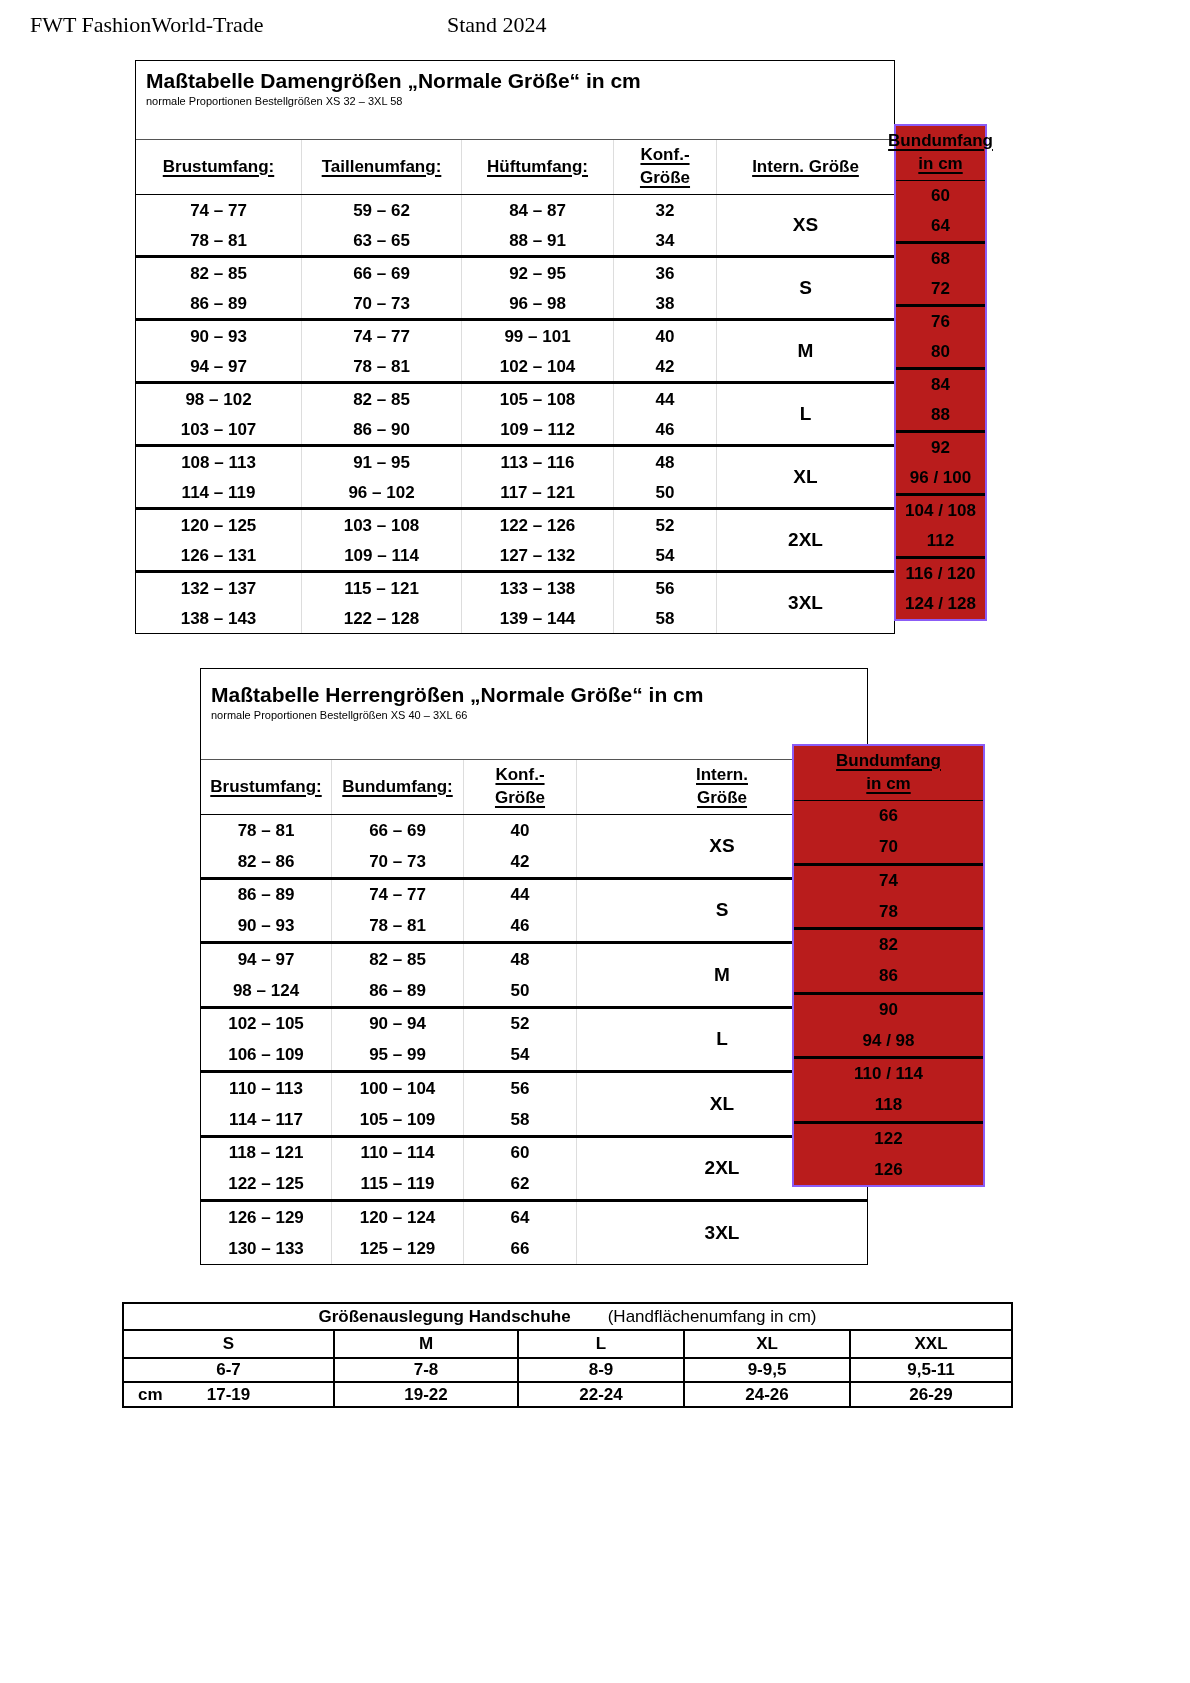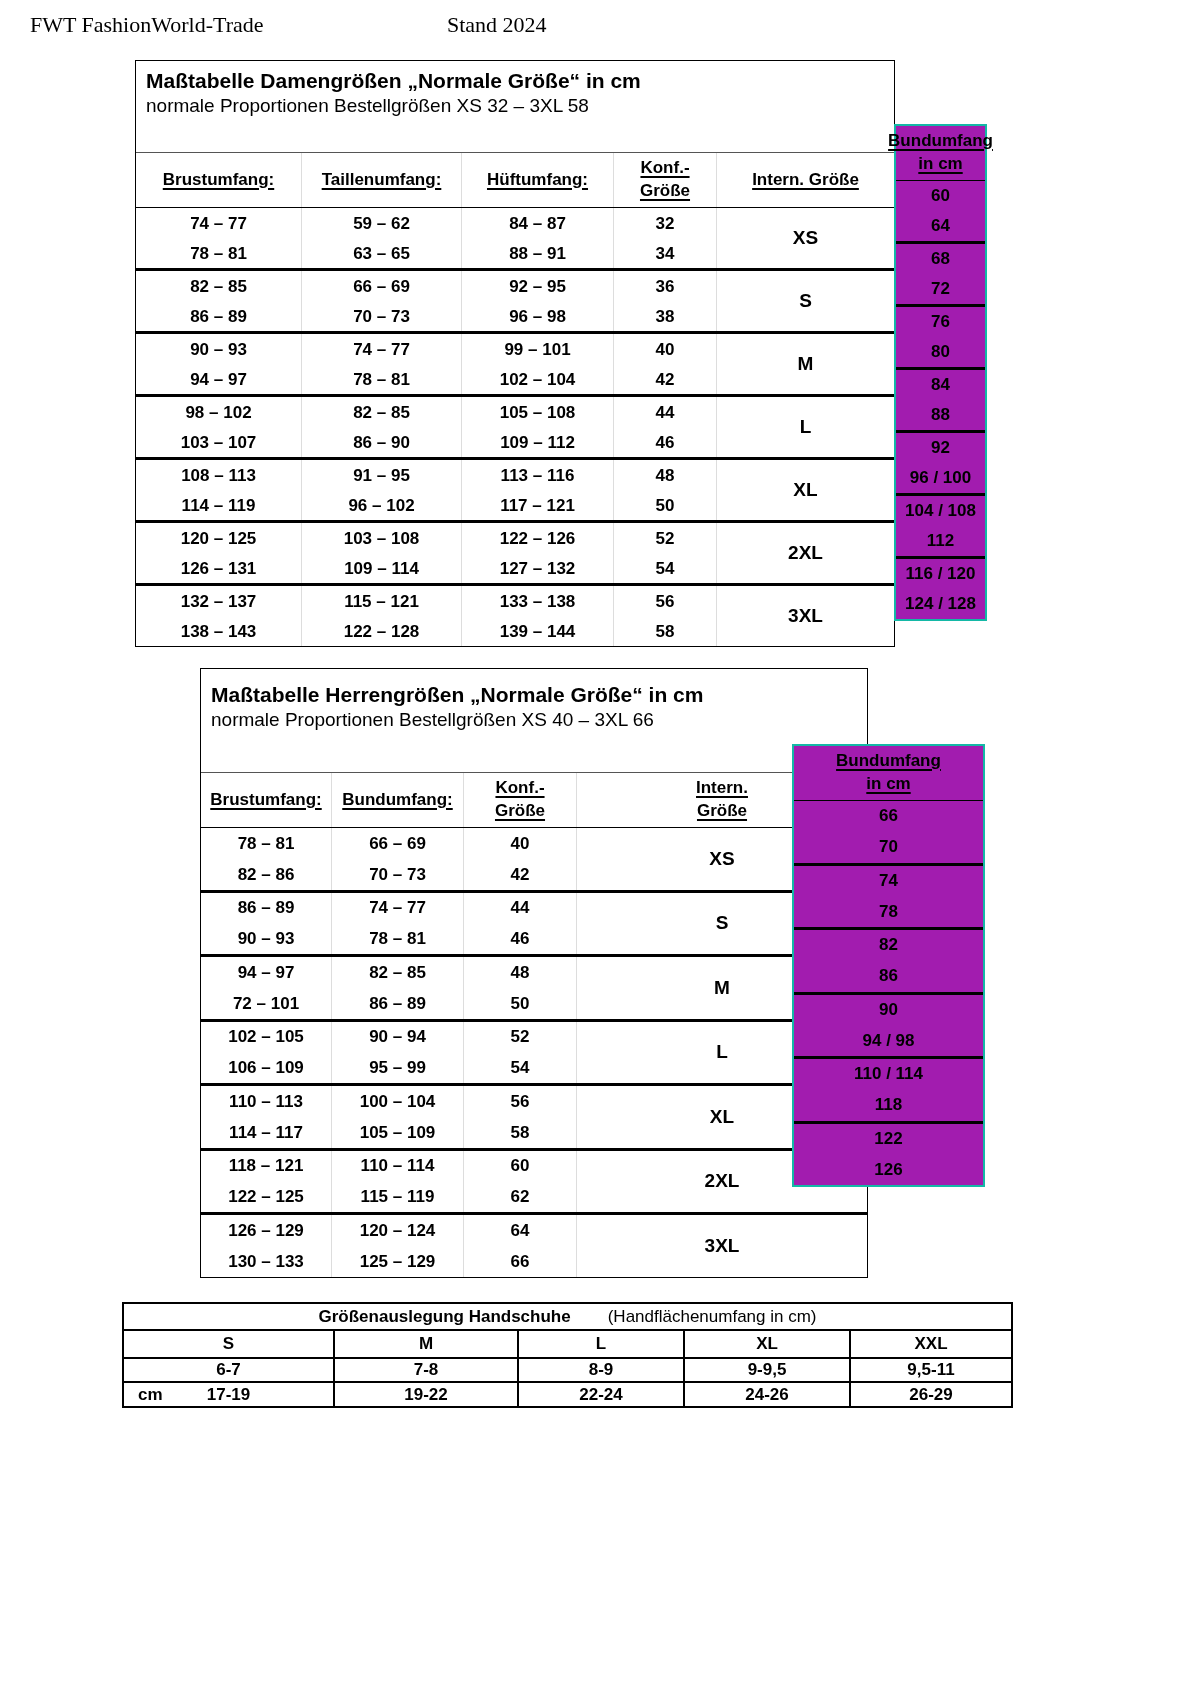--- a/index.html
+++ b/index.html
@@ -6,23 +6,23 @@
   body{width:1190px;height:1683px;position:relative;font-family:"Liberation Sans",sans-serif;color:#000;}
   .serif{font-family:"Liberation Serif",serif;}
   .abs{position:absolute;box-sizing:border-box;}
 
   
   #brand{left:30px;top:12px;font-size:22px;}
   #stand{left:433px;top:12px;font-size:22px;margin-left:14px;}
 
   
   .mtable{border:1.5px solid #000;background:#fff;}
-  .mtitle{padding:7px 10px 18px 10px;border-bottom:1px solid #555;}
+  .mtitle{padding:7px 10px 5px 10px;border-bottom:1px solid #555;}
   .mtitle .t1{font-size:21px;font-weight:bold;line-height:1.25;}
-  .mtitle .t2{font-size:19px;line-height:1.3;}
+  .mtitle .t2{font-size:11px;line-height:1.3;}
   .mhead{display:grid;border-bottom:1.5px solid #000;}
   .mhead .hcell{display:flex;flex-direction:column;align-items:center;justify-content:center;
     font-weight:bold;font-size:17px;text-align:center;}
   .mhead .hcell span{text-decoration:underline;text-decoration-thickness:1.5px;text-underline-offset:3px;line-height:1.35;}
   .grp{display:grid;}
   .grp + .grp{border-top:3px solid #000;}
   .cell{display:flex;flex-direction:column;justify-content:space-around;text-align:center;}
   .cell .val{font-weight:bold;font-size:17px;line-height:1;display:flex;align-items:center;justify-content:center;flex:1;}
   .size-cell{align-items:center;justify-content:center;font-weight:bold;font-size:19px;display:flex;flex-direction:row;}
   .mhead .hcell + .hcell, .grp .cell + .cell{border-left:1px solid #ddd;}
@@ -34,21 +34,21 @@
   #women-table .grp{height:60px;grid-template-columns:165px 160px 152px 103px 1fr;}
 
   
   #men-table{left:200px;top:668px;width:668px;}
   #men-table .mtitle{height:78px;}
   #men-table .mtitle .t1{padding-top:6px;}
   #men-table .mhead{height:54px;grid-template-columns:130px 132px 113px 1fr;}
   #men-table .grp{height:61.5px;grid-template-columns:130px 132px 113px 1fr;}
 
   
-  .bbox{border:2px solid #14b8a6;background:#a21caf;text-align:center;}
+  .bbox{border:2px solid #8b5cf6;background:#b91c1c;text-align:center;}
   .bbox .bhead{display:flex;flex-direction:column;align-items:center;justify-content:center;
     font-weight:bold;font-size:17px;border-bottom:1px solid #000;}
   .bbox .bhead span{text-decoration:underline;text-decoration-thickness:1.5px;text-underline-offset:3px;line-height:1.35;}
   .box-grp{display:flex;flex-direction:column;}
   .box-grp + .box-grp{border-top:3px solid #000;}
   .box-grp .val{flex:1;display:flex;align-items:center;justify-content:center;font-weight:bold;font-size:17px;}
 
   #women-box{left:894px;top:124px;width:93px;}
   #women-box .bhead{height:54px;}
   #women-box .box-grp{height:60px;}
@@ -320,21 +320,21 @@
         </div>
         <div class="cell">
           <div class="val">44</div>
           <div class="val">46</div>
         </div>
         <div class="cell size-cell">S</div>
       </div>
       <div class="grp">
         <div class="cell">
           <div class="val">94 – 97</div>
-          <div class="val">72 – 101</div>
+          <div class="val">98 – 124</div>
         </div>
         <div class="cell">
           <div class="val">82 – 85</div>
           <div class="val">86 – 89</div>
         </div>
         <div class="cell">
           <div class="val">48</div>
           <div class="val">50</div>
         </div>
         <div class="cell size-cell">M</div>

